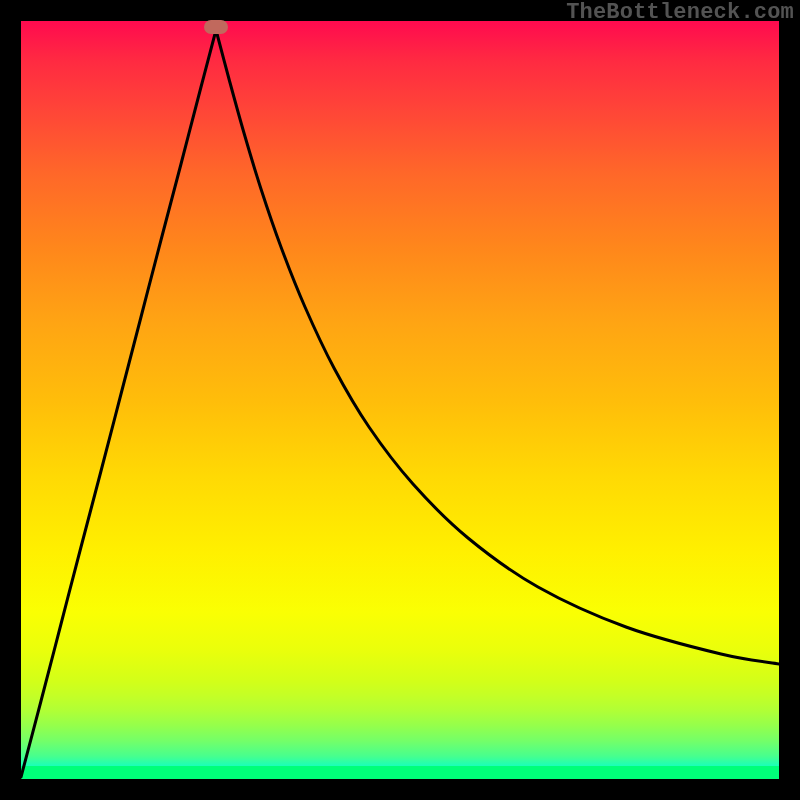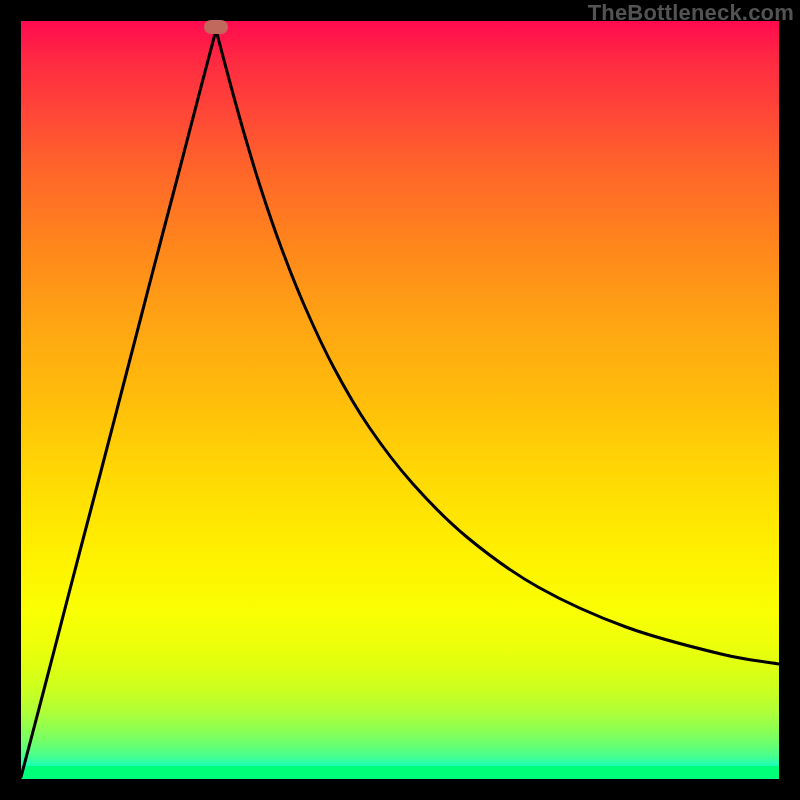--- a/index.html
+++ b/index.html
@@ -66,21 +66,21 @@
     height: 14px;
     border-radius: 7px;
     background: #c1695d;
     transform: translate(-50%, -50%);
   }
   .attribution {
     position: absolute;
     top: 0;
     right: 6px;
     color: #535353;
-    font-family: Liberation Sans, sans-serif;
+    font-family: Liberation Mono, monospace;
     font-size: 22px;
     font-weight: bold;
     letter-spacing: 0.2px;
     user-select: none;
   }
 </style>
 </head>
 <body>
 
 <div class="attribution">TheBottleneck.com</div>

